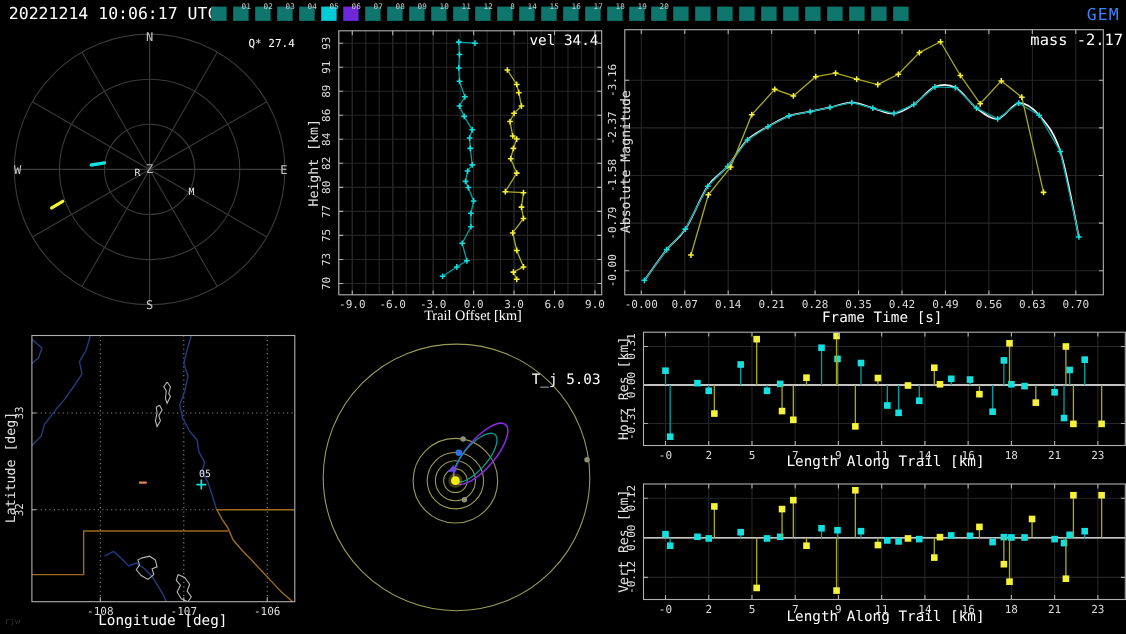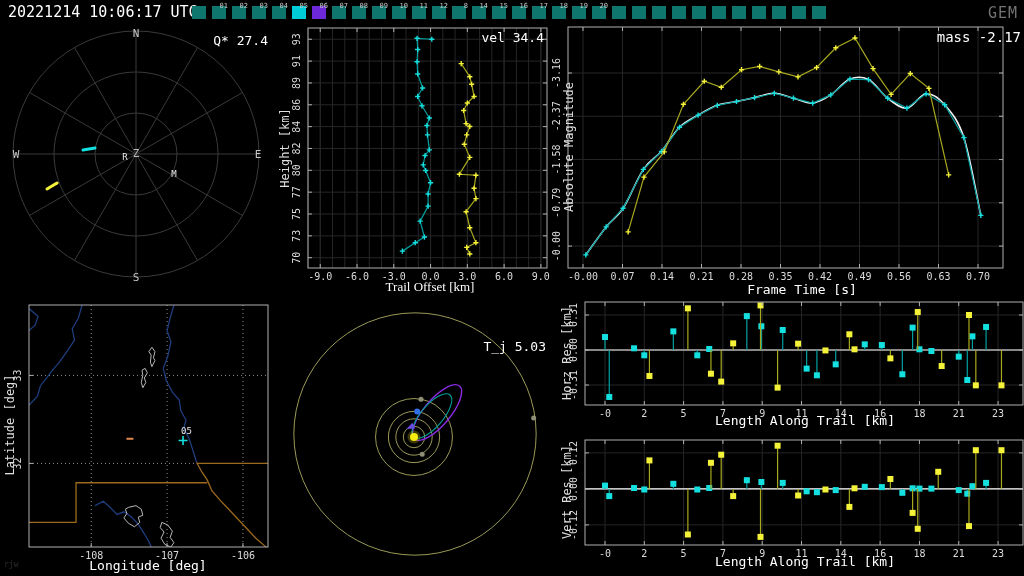--- a/index.html
+++ b/index.html
@@ -6,37 +6,37 @@
   body{width:1024px;height:576px;position:relative;overflow:hidden;
        font-family:"DejaVu Sans Mono",monospace;color:#e8e8e8;}
   #screen{position:absolute;inset:0;background:#000;}
   
   #datetime{position:absolute;left:8px;top:3px;font-size:15px;color:#fff;white-space:pre;}
   #framerow{position:absolute;left:192px;top:6px;display:flex;gap:6px;}
   .fbox{width:14px;height:13px;background:#0f766e;position:relative;flex:0 0 auto;}
   .fbox.cyan{background:#00ccd8;}
   .fbox.yellow{background:#6d28d9;}
   .fnum{position:absolute;top:-4px;right:-2px;font-size:7px;line-height:8px;color:#c8c8c8;}
-  #gem{position:absolute;left:1018px;top:4px;font-size:15px;color:#737373;transform:translateX(-100%);letter-spacing:1px;}
+  #gem{position:absolute;left:1018px;top:4px;font-size:15px;color:#3b82f6;transform:translateX(-100%);letter-spacing:1px;}
   
   .panel{position:absolute;}
   #p-atm{left:0;top:25px;width:290px;height:275px;}
   #p-trail{left:280px;top:25px;width:290px;height:272px;}
   #p-mass{left:536px;top:25px;width:469px;height:272px;}
   #p-map{left:0;top:297px;width:280px;height:279px;}
   #p-orb{left:282px;top:297px;width:266px;height:279px;}
   #p-horz{left:555px;top:290px;width:469px;height:140px;}
   #p-vert{left:555px;top:430px;width:469px;height:146px;}
   svg{display:block;font-family:"DejaVu Sans Mono",monospace;}
   
   .txt{position:absolute;white-space:pre;color:#fff;font-size:13px;}
   .rt{transform:translate(-100%,-50%);}
   .cc{transform:translate(-50%,-50%);}
   .yl{transform:translate(-50%,-50%) rotate(-90deg);color:#e0e0e0;font-size:12px;}
-  #t-qstar{left:268px;top:40px;font-size:13px;}
+  #t-qstar{left:268px;top:40px;font-size:10px;}
   #t-vel{left:544px;top:37px;}
   #t-mass{left:1021px;top:37px;font-size:14px;}
   #t-tj{left:546px;top:310px;margin-top:36px;}
   #c-atm{left:140px;top:286px;}
   #c-trail{left:430px;top:287px;font-family:Liberation Serif, serif;}
   #c-mass{left:802px;top:289px;}
   #c-map{left:148px;top:565px;}
   #c-orb{left:413px;top:565px;}
   #c-horz{left:805px;top:420px;}
   #c-vert{left:805px;top:561px;}

